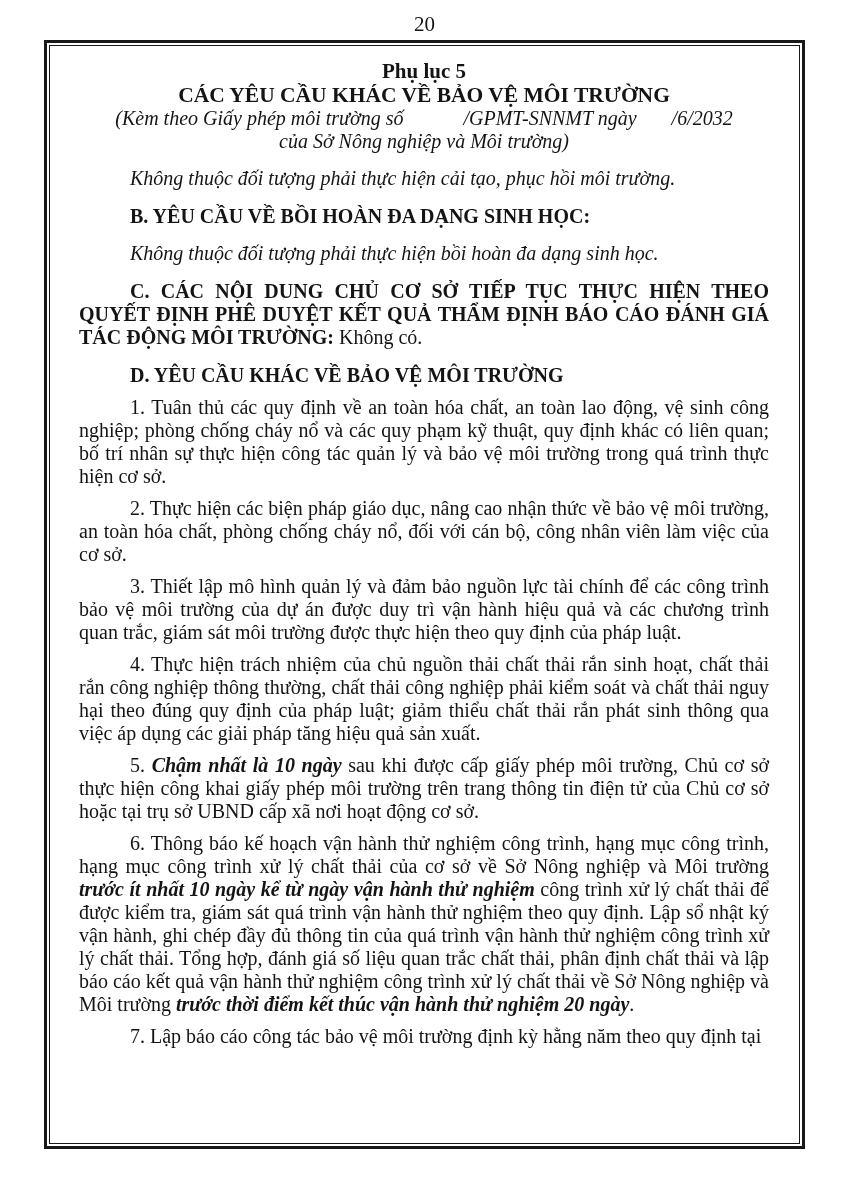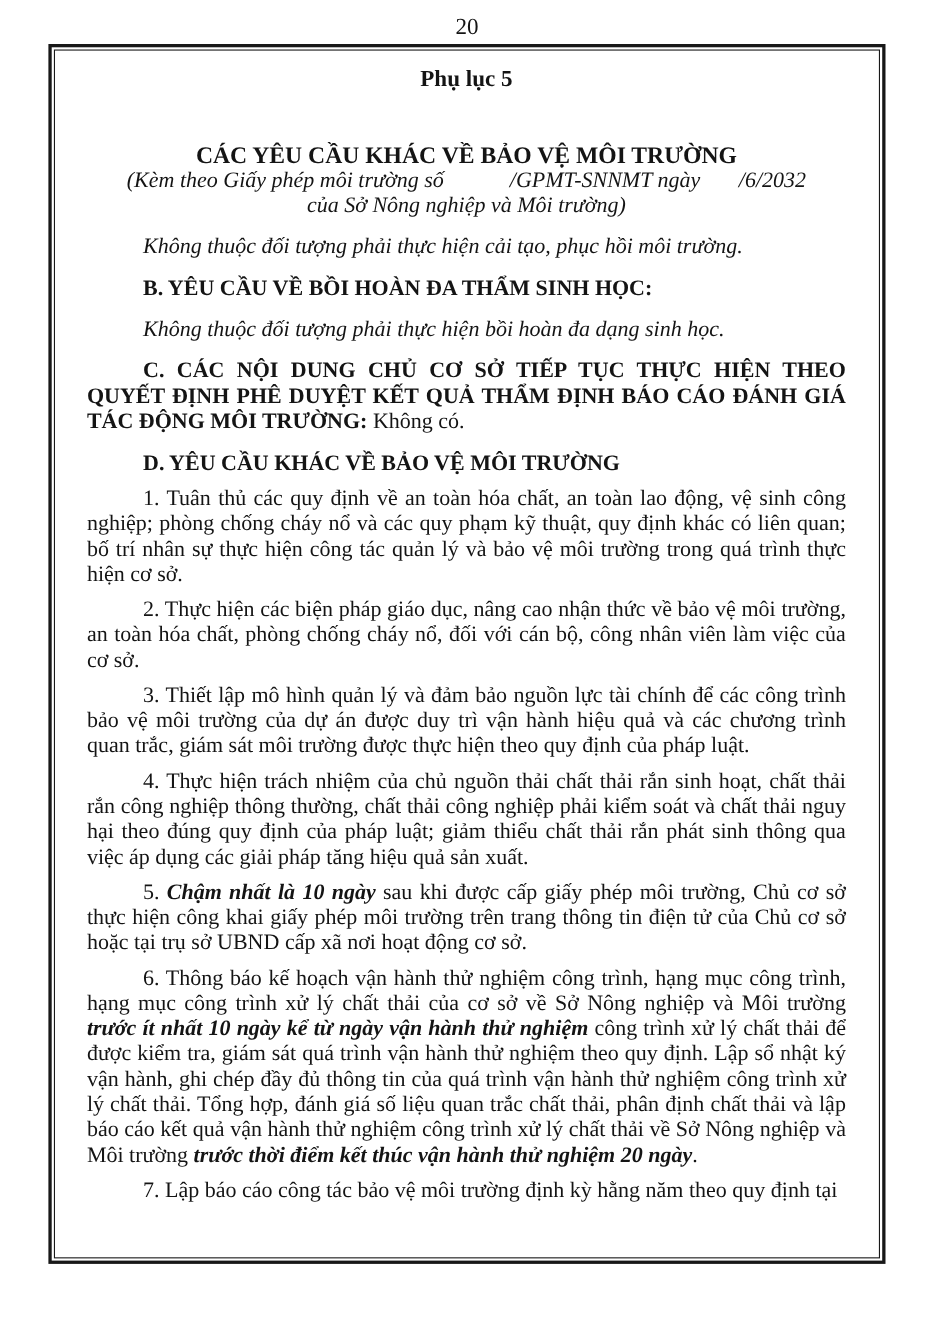--- a/index.html
+++ b/index.html
@@ -39,21 +39,20 @@
   .center { text-align: center; margin: 0; }
   .hdr-appendix {
     font-weight: bold;
     font-size: 21px;
     line-height: 24px;
   }
   .hdr-title {
     font-weight: bold;
     font-size: 21.5px;
     line-height: 24px;
-    margin-top: 46px;
   }
   .hdr-sub {
     font-style: italic;
     font-size: 20px;
     line-height: 23px;
     white-space: pre-wrap;
   }
   #blocks p {
     margin: 0;
     font-size: 20px;
@@ -93,21 +92,21 @@
     <p class="center hdr-appendix">Phụ lục 5</p>
 
     <p class="center hdr-title">CÁC YÊU CẦU KHÁC VỀ BẢO VỆ MÔI TRƯỜNG</p>
 
     <p class="center hdr-sub">(Kèm theo Giấy phép môi trường số            /GPMT-SNNMT ngày       /6/2032</p>
 
     <p class="center hdr-sub">của Sở Nông nghiệp và Môi trường)</p>
 
     <div id="blocks">
         <p class="i"><span>Không thuộc đối tượng phải thực hiện cải tạo, phục hồi môi trường.</span></p>
-        <p class="h"><span>B. YÊU CẦU VỀ BỒI HOÀN ĐA THẨM SINH HỌC:</span></p>
+        <p class="h"><span>B. YÊU CẦU VỀ BỒI HOÀN ĐA DẠNG SINH HỌC:</span></p>
         <p class="i"><span>Không thuộc đối tượng phải thực hiện bồi hoàn đa dạng sinh học.</span></p>
         <p class="hj"><span class="b">C. CÁC NỘI DUNG CHỦ CƠ SỞ TIẾP TỤC THỰC HIỆN THEO QUYẾT ĐỊNH PHÊ DUYỆT KẾT QUẢ THẨM ĐỊNH BÁO CÁO ĐÁNH GIÁ TÁC ĐỘNG MÔI TRƯỜNG:</span><span> Không có.</span></p>
         <p class="h"><span>D. YÊU CẦU KHÁC VỀ BẢO VỆ MÔI TRƯỜNG</span></p>
         <p class="p"><span>1. Tuân thủ các quy định về an toàn hóa chất, an toàn lao động, vệ sinh công nghiệp; phòng chống cháy nổ và các quy phạm kỹ thuật, quy định khác có liên quan; bố trí nhân sự thực hiện công tác quản lý và bảo vệ môi trường trong quá trình thực hiện cơ sở.</span></p>
         <p class="p"><span>2. Thực hiện các biện pháp giáo dục, nâng cao nhận thức về bảo vệ môi trường, an toàn hóa chất, phòng chống cháy nổ, đối với cán bộ, công nhân viên làm việc của cơ sở.</span></p>
         <p class="p"><span>3. Thiết lập mô hình quản lý và đảm bảo nguồn lực tài chính để các công trình bảo vệ môi trường của dự án được duy trì vận hành hiệu quả và các chương trình quan trắc, giám sát môi trường được thực hiện theo quy định của pháp luật.</span></p>
         <p class="p"><span>4. Thực hiện trách nhiệm của chủ nguồn thải chất thải rắn sinh hoạt, chất thải rắn công nghiệp thông thường, chất thải công nghiệp phải kiểm soát và chất thải nguy hại theo đúng quy định của pháp luật; giảm thiểu chất thải rắn phát sinh thông qua việc áp dụng các giải pháp tăng hiệu quả sản xuất.</span></p>
         <p class="p"><span>5. </span><span class="bi">Chậm nhất là 10 ngày</span><span> sau khi được cấp giấy phép môi trường, Chủ cơ sở thực hiện công khai giấy phép môi trường trên trang thông tin điện tử của Chủ cơ sở hoặc tại trụ sở UBND cấp xã nơi hoạt động cơ sở.</span></p>
         <p class="p"><span>6. Thông báo kế hoạch vận hành thử nghiệm công trình, hạng mục công trình, hạng mục công trình xử lý chất thải của cơ sở về Sở Nông nghiệp và Môi trường </span><span class="bi">trước ít nhất 10 ngày kể từ ngày vận hành thử nghiệm</span><span> công trình xử lý chất thải để được kiểm tra, giám sát quá trình vận hành thử nghiệm theo quy định. Lập sổ nhật ký vận hành, ghi chép đầy đủ thông tin của quá trình vận hành thử nghiệm công trình xử lý chất thải. Tổng hợp, đánh giá số liệu quan trắc chất thải, phân định chất thải và lập báo cáo kết quả vận hành thử nghiệm công trình xử lý chất thải về Sở Nông nghiệp và Môi trường </span><span class="bi">trước thời điểm kết thúc vận hành thử nghiệm 20 ngày</span><span>.</span></p>
         <p class="p"><span>7. Lập báo cáo công tác bảo vệ môi trường định kỳ hằng năm theo quy định tại</span></p>

